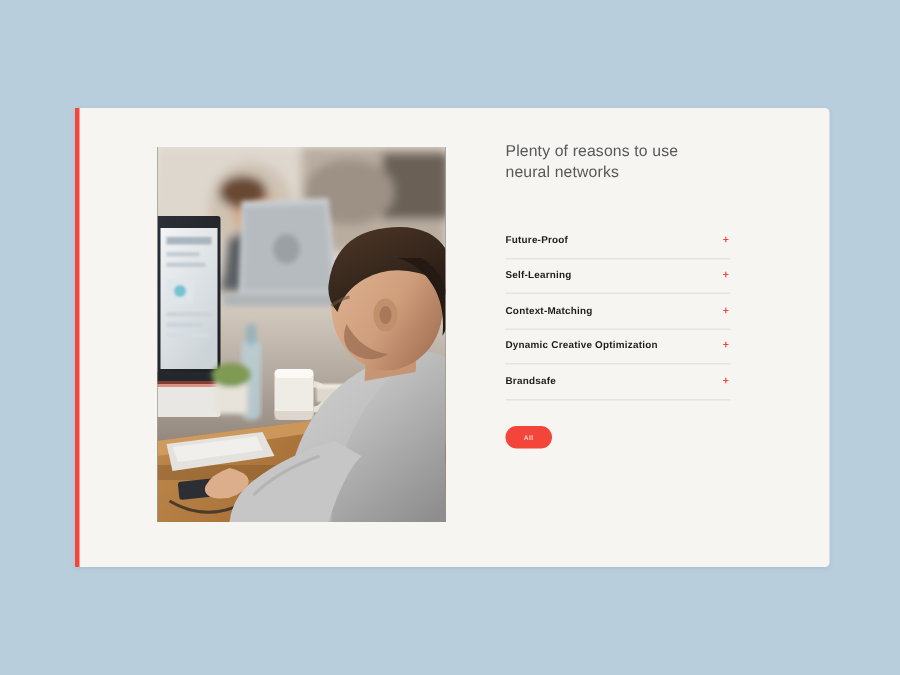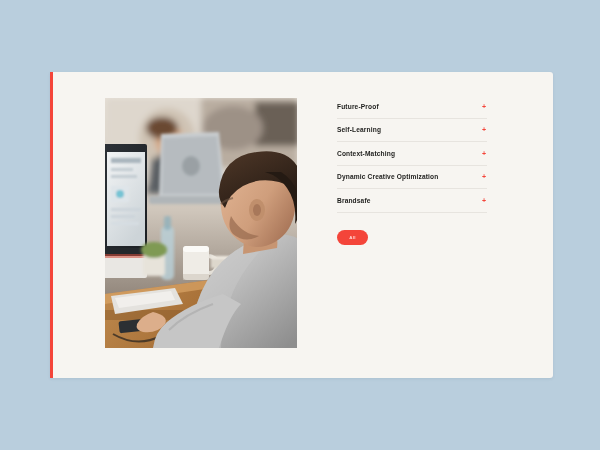--- a/index.html
+++ b/index.html
@@ -275,20 +275,22 @@
         <path d="M176 74 q16 10 18 30 q1 14 -4 22 q2 -22 -8 -36 q-8 -12 -22 -16z" fill="#241a13"></path>
 
         <path d="M126 118 q10 18 28 20 q-14 8 -26 -2 q-6 -7 -2 -18z" fill="#9b6e52" opacity="0.75"></path>
 
         <path d="M128 100 q-8 2 -12 6" stroke="#6b5342" stroke-width="2" fill="none" opacity="0.6"></path>
       </svg>
     </div>
 
     <div class="content">
 
+      <h1 class="headline">Plenty of reasons to use
+neural networks</h1>
 
       <ul class="reason-list">
         <li class="reason-row">
           <span class="reason-label">Future-Proof</span>
           <span class="reason-plus">+</span>
         </li>
         <li class="reason-row">
           <span class="reason-label">Self-Learning</span>
           <span class="reason-plus">+</span>
         </li>

